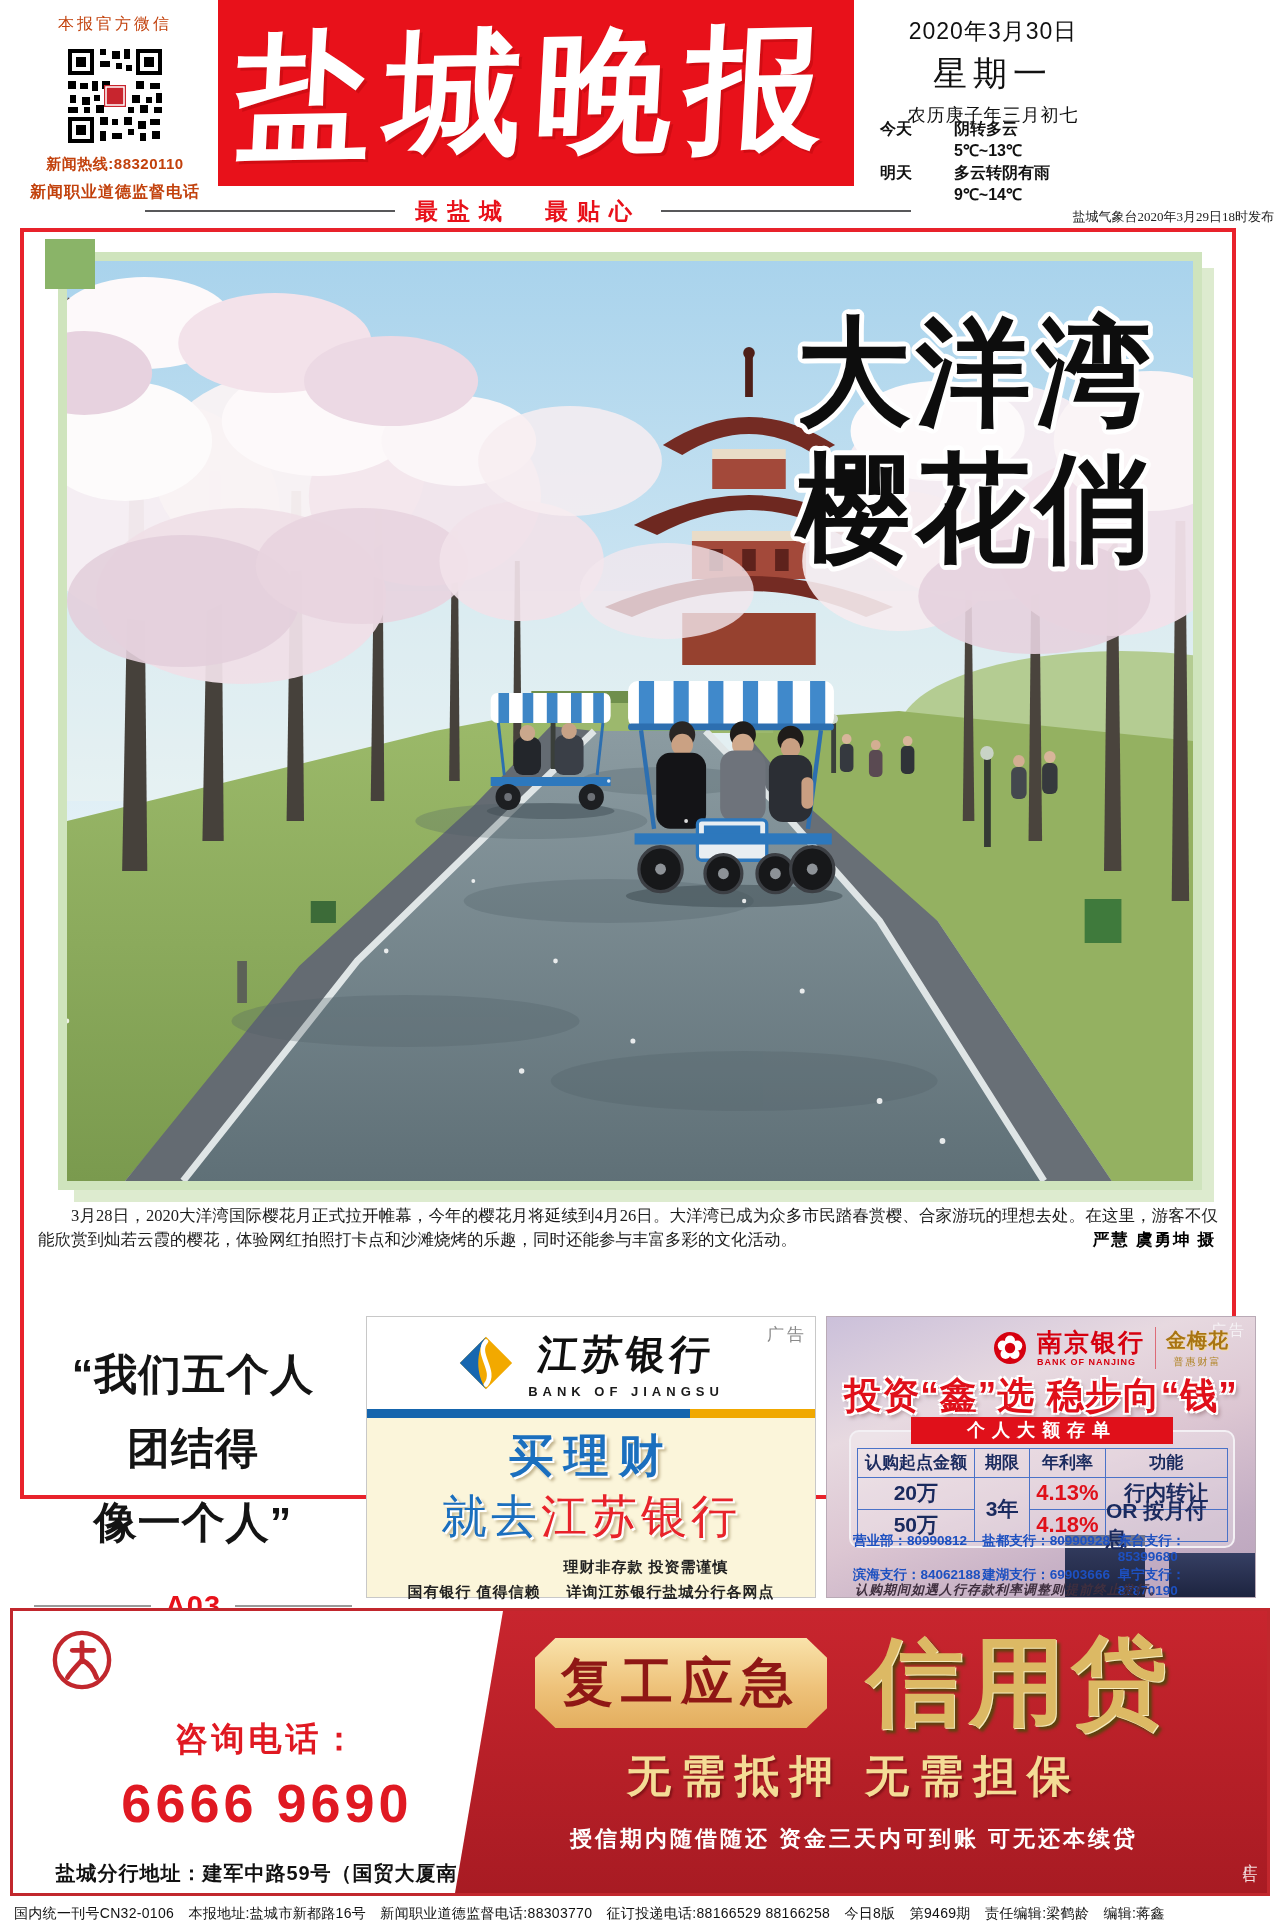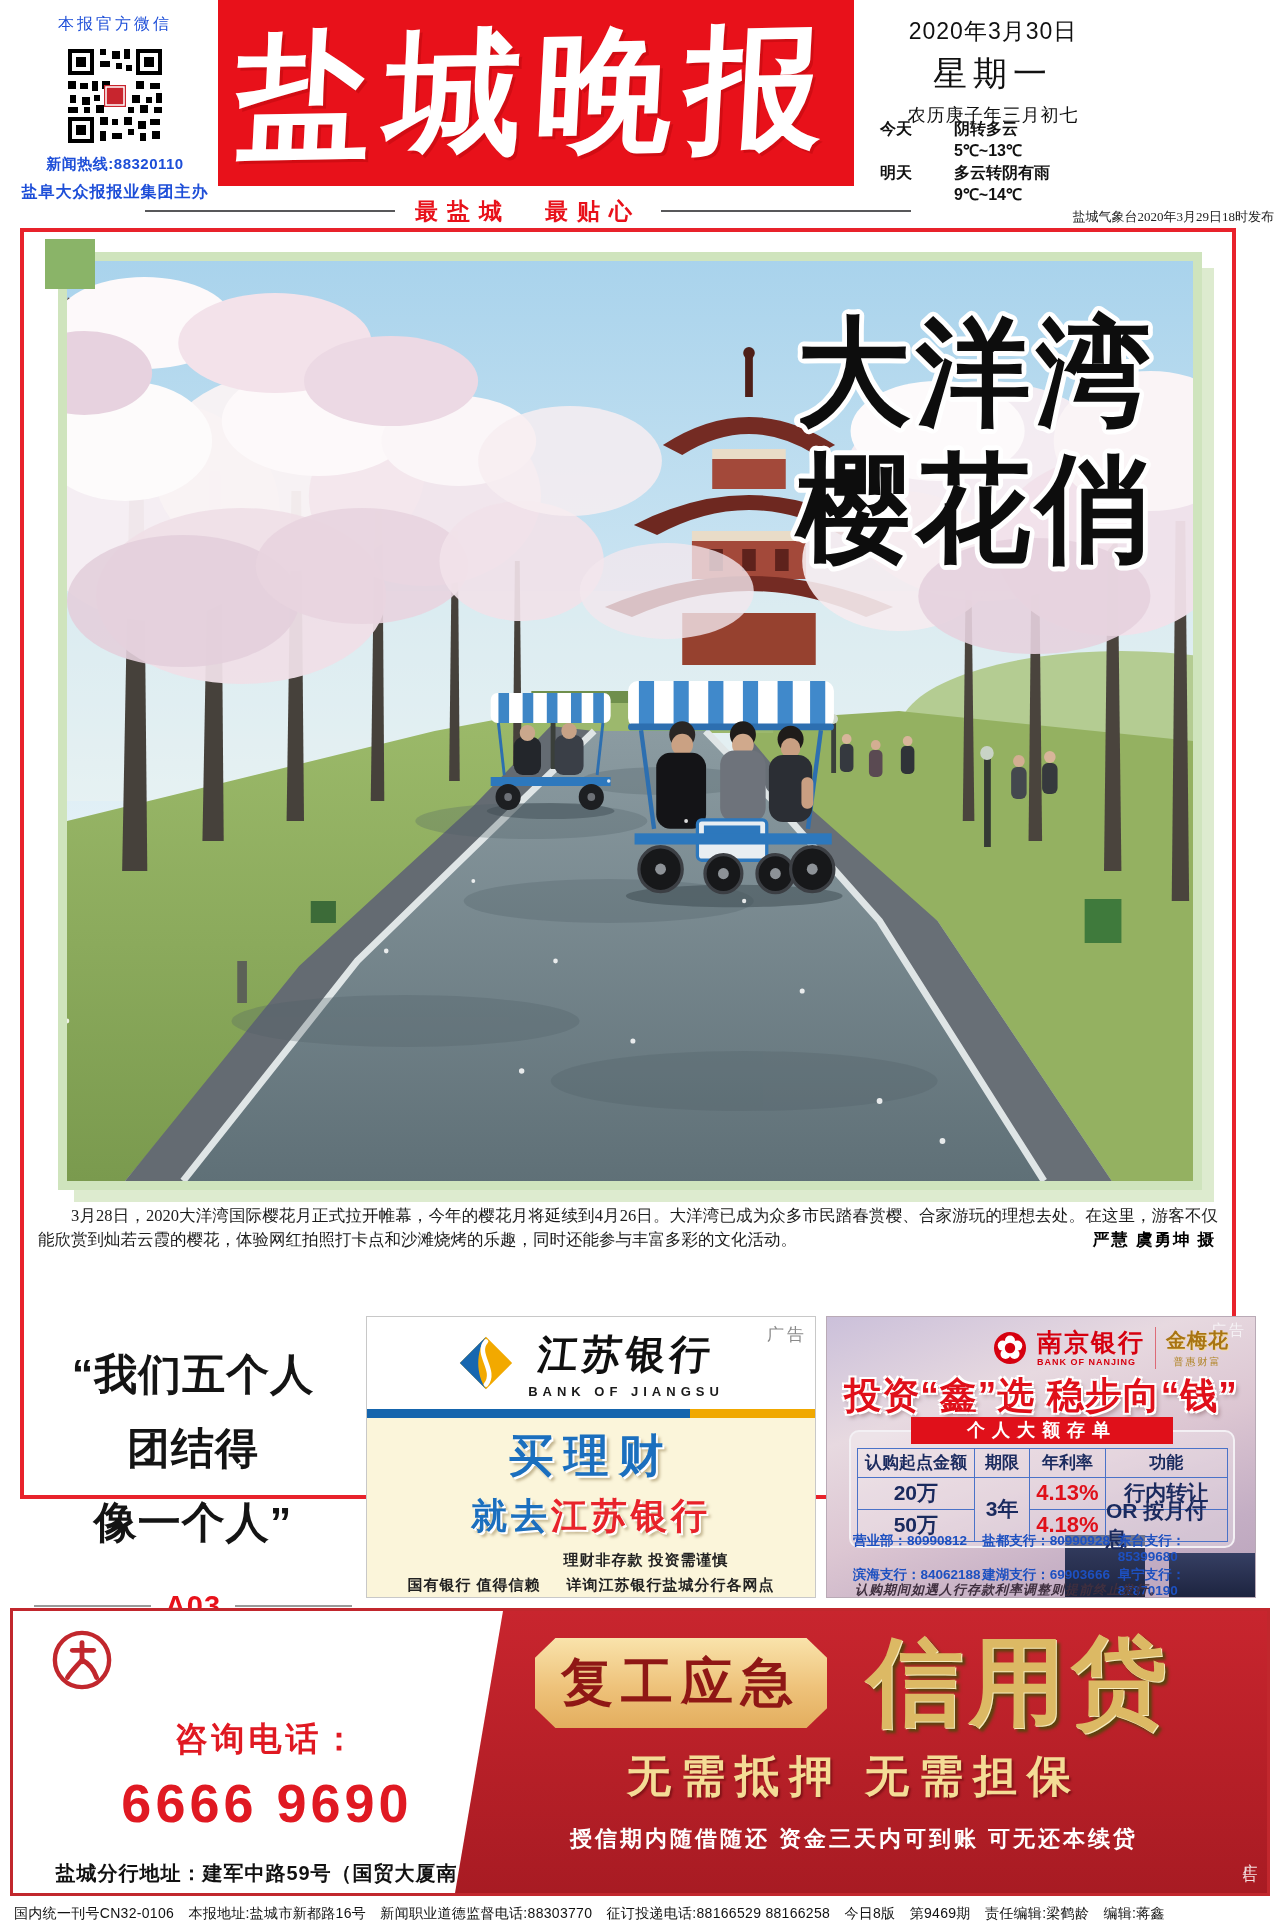--- a/index.html
+++ b/index.html
@@ -1,20 +1,20 @@
 <!DOCTYPE html>
 <html><head>
 <meta charset="utf-8">
 <style>
   * { margin:0; padding:0; box-sizing:border-box; }
   body { background:#e9e9e9; font-family:"Liberation Sans", sans-serif; }
   .page { position:relative; width:1280px; height:1926px; background:#fff; margin:0 auto; overflow:hidden; }
 
   
-  .wechat-col { position:absolute; left:16px; top:14px; width:198px; text-align:center; color:#1d4ed8; }
+  .wechat-col { position:absolute; left:16px; top:14px; width:198px; text-align:center; color:#c2410c; }
   .wechat-label { font-size:16px; letter-spacing:3px; font-weight:500; }
   .qr { margin:12px auto 10px; width:98px; height:98px; position:relative; }
   .hotline { font-size:15px; font-weight:600; letter-spacing:.5px; }
   .organizer { font-size:16px; font-weight:800; margin-top:8px; letter-spacing:1px; }
 
   .masthead { position:absolute; left:218px; top:0; width:636px; height:186px; background:#e8111a;
     display:flex; align-items:center; justify-content:center; }
   .masthead-title { color:#fff; font-family:"Liberation Serif", serif; font-weight:900; font-size:136px;
     letter-spacing:14px; transform:skewX(-4deg) rotate(-1deg); text-shadow:3px 3px 0 rgba(140,0,0,.25); white-space:nowrap; }
 
@@ -58,21 +58,21 @@
   .js-adlabel { position:absolute; top:6px; right:8px; color:#8a8a8a; font-size:17px; letter-spacing:3px; }
   .js-head { height:92px; display:flex; align-items:center; justify-content:center; gap:14px; }
   .js-name-wrap { text-align:center; }
   .js-name { font-family:"Liberation Serif", serif; font-weight:900; font-size:40px; color:#101010;
     letter-spacing:4px; transform:skewX(-6deg); }
   .js-name-en { font-size:13px; letter-spacing:5px; color:#1a1a1a; margin-top:2px; font-weight:600; }
   .js-stripe { height:9px; background:linear-gradient(90deg,#1565ad 0%,#1565ad 72%,#f0a800 72%,#f0a800 100%); }
   .js-body { height:179px; background:#fbf5da; text-align:center; padding-top:8px; }
   .js-slogan1 { font-size:45px; font-weight:900; color:#1b6fbe; letter-spacing:10px;
     text-shadow:2px 2px 0 #fff, 4px 4px 3px rgba(90,60,0,.35); }
-  .js-slogan2 { font-size:36px; font-weight:700; letter-spacing:4px; margin-top:6px;
+  .js-slogan2 { font-size:46px; font-weight:400; letter-spacing:4px; margin-top:0;
     text-shadow:2px 2px 0 #fff, 4px 4px 3px rgba(90,60,0,.35); }
   .js-slogan2 .b { color:#1b6fbe; } .js-slogan2 .r { color:#e8232a; }
   .js-note { font-size:15px; font-weight:800; color:#222; margin-top:10px; padding-left:110px; letter-spacing:1px; }
   .js-foot { font-size:15px; font-weight:800; color:#222; margin-top:6px; letter-spacing:1px; }
   .js-foot .seg + .seg { margin-left:26px; }
 
   
   .ad-nj { position:absolute; left:826px; top:1316px; width:430px; height:282px; border:1px solid #b9aab6; overflow:hidden;
     background:linear-gradient(160deg,#cbc0da 0%,#e7d9e0 30%,#dcc6d2 55%,#c4aec4 80%,#b9a3bb 100%); }
   .nj-adlabel { position:absolute; top:4px; right:8px; color:#f5f2f5; font-size:15px; letter-spacing:3px; }
@@ -191,21 +191,21 @@
         <g fill="#000">
             <rect x="10" y="10" width="10" height="10"></rect>
             <rect x="78" y="10" width="10" height="10"></rect>
             <rect x="10" y="78" width="10" height="10"></rect>
           </g>
         <rect x="38" y="38" width="22" height="22" fill="#c8252e"></rect>
         <rect x="40" y="40" width="18" height="18" fill="none" stroke="#fff" stroke-width="1.5"></rect>
       </svg>
     </div>
     <div class="hotline">新闻热线:88320110</div>
-    <div class="organizer">盐阜大众报报业集团主办</div>
+    <div class="organizer">新闻职业道德监督电话</div>
   </div>
 
   <div class="masthead">
     <div class="masthead-title">盐城晚报</div>
   </div>
 
   <div class="tagline-row">
     <div class="tagline-line"></div>
     <div class="tagline-text"><span>最盐城</span><span class="gap"></span><span>最贴心</span></div>
     <div class="tagline-line"></div>

